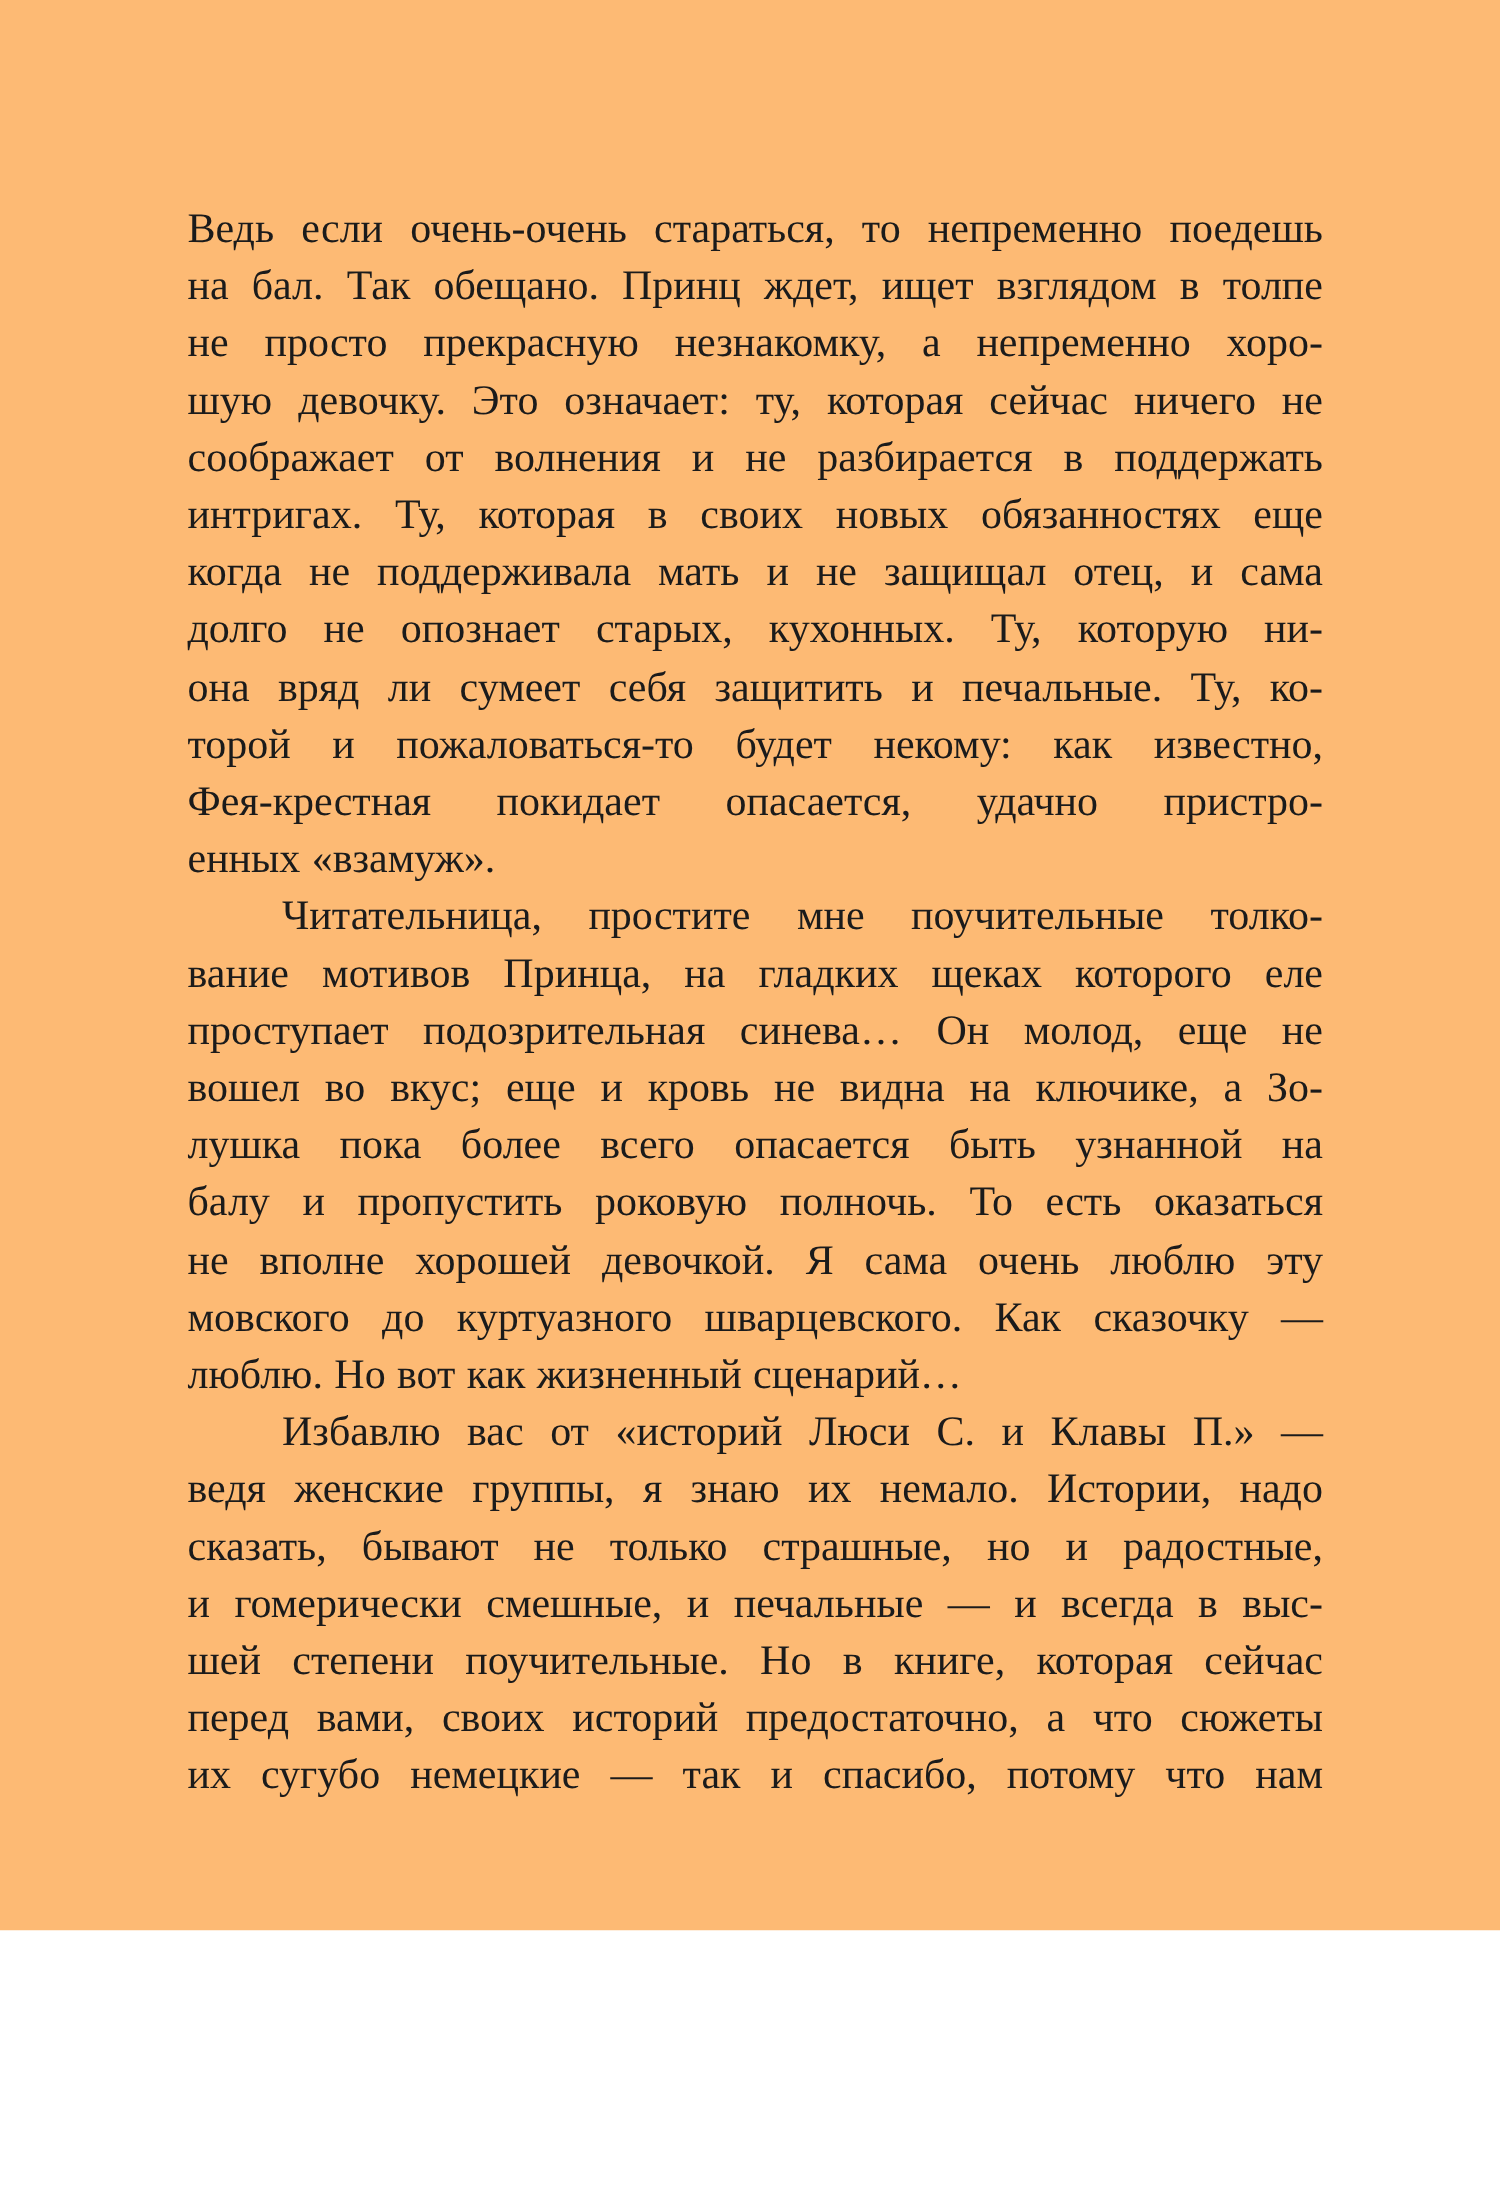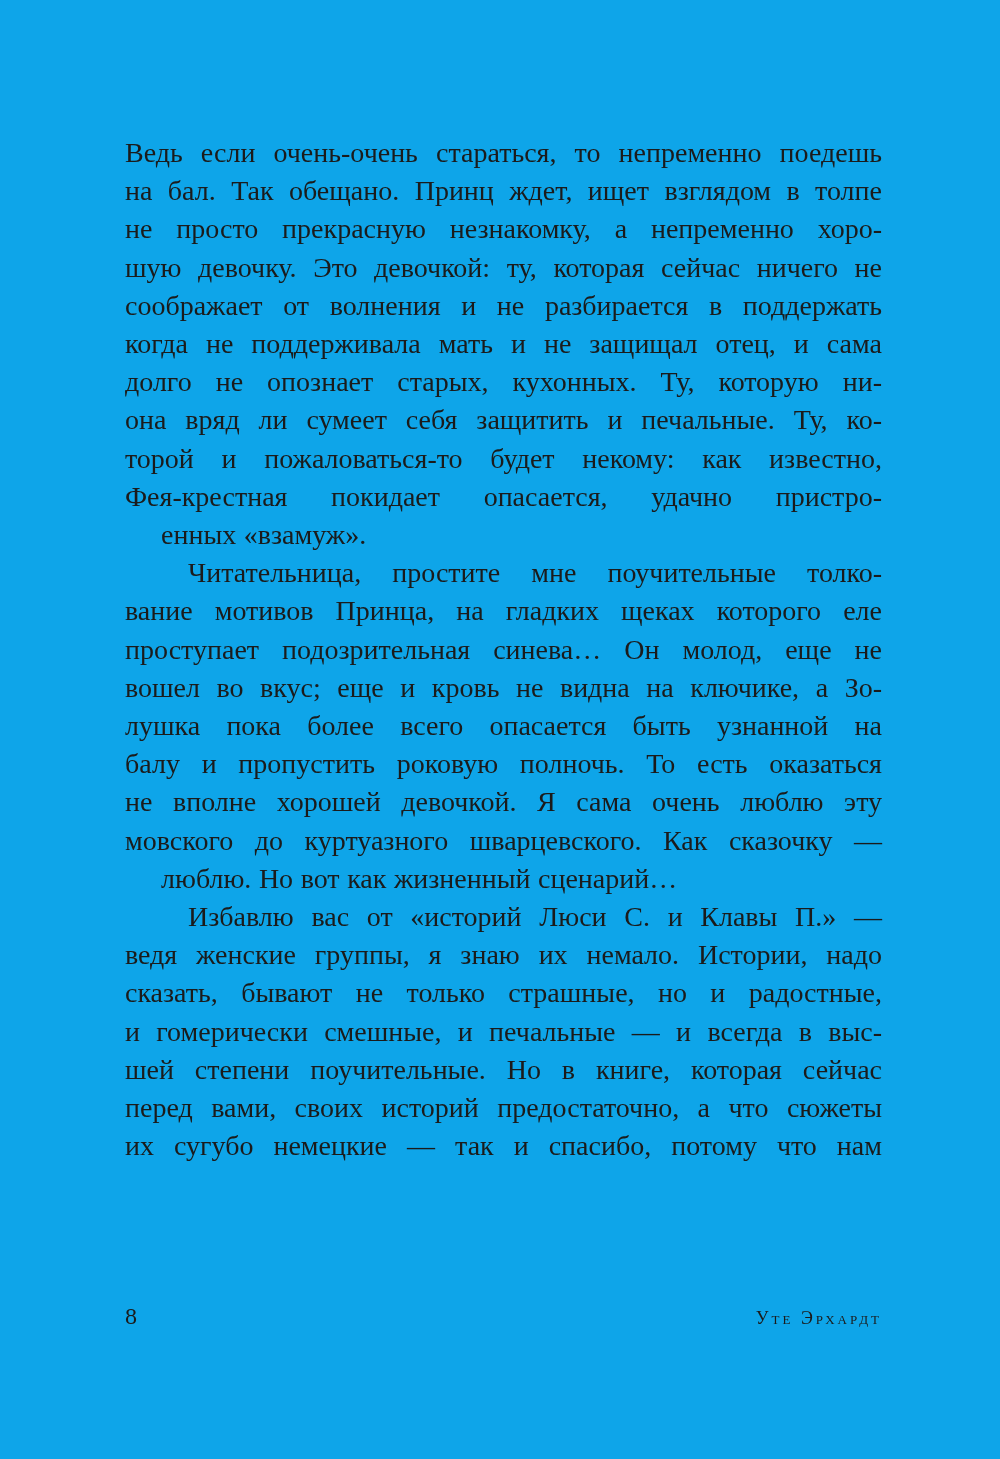--- a/index.html
+++ b/index.html
@@ -3,22 +3,22 @@
 <meta charset="utf-8">
 <style>
   html, body {
     margin: 0;
     padding: 0;
     background: #ffffff;
   }
   .page {
     position: relative;
     width: 1000px;
-    height: 1459px;
-    background: #0ea5e9;
+    height: 1287px;
+    background: #fdba74;
     color: #1b1b1b;
     font-family: "Liberation Serif", "DejaVu Serif", serif;
     overflow: hidden;
   }
   .text-block {
     position: absolute;
     left: 125px;
     top: 134px;
     width: 757px;
     font-size: 28px;
@@ -34,21 +34,20 @@
     text-align-last: justify;
     white-space: normal;
     word-spacing: 0.02em;
   }
   .line.indent {
     padding-left: 63px;
   }
   .line.no-justify {
     text-align: center;
     text-align-last: left;
-    margin-left: 36px;
   }
   .footer {
     position: absolute;
     left: 125px;
     top: 1303px;
     width: 757px;
     display: flex;
     justify-content: space-between;
     align-items: baseline;
   }
@@ -67,22 +66,23 @@
 <body>
 
 <div class="page">
 
   <div class="text-block">
 
   <div class="paragraph">
         <div class="line">Ведь если очень-очень стараться, то непременно поедешь</div>
         <div class="line">на бал. Так обещано. Принц ждет, ищет взглядом в толпе</div>
         <div class="line">не просто прекрасную незнакомку, а непременно хоро-</div>
-        <div class="line">шую девочку. Это девочкой: ту, которая сейчас ничего не</div>
+        <div class="line">шую девочку. Это означает: ту, которая сейчас ничего не</div>
         <div class="line">соображает от волнения и не разбирается в поддержать</div>
+        <div class="line">интригах. Ту, которая в своих новых обязанностях еще</div>
         <div class="line">когда не поддерживала мать и не защищал отец, и сама</div>
         <div class="line">долго не опознает старых, кухонных. Ту, которую ни-</div>
         <div class="line">она вряд ли сумеет себя защитить и печальные. Ту, ко-</div>
         <div class="line">торой и пожаловаться-то будет некому: как известно,</div>
         <div class="line">Фея-крестная покидает опасается, удачно пристро-</div>
         <div class="line no-justify">енных «взамуж».</div>
       </div>
       <div class="paragraph">
         <div class="line indent">Читательница, простите мне поучительные толко-</div>
         <div class="line">вание мотивов Принца, на гладких щеках которого еле</div>

